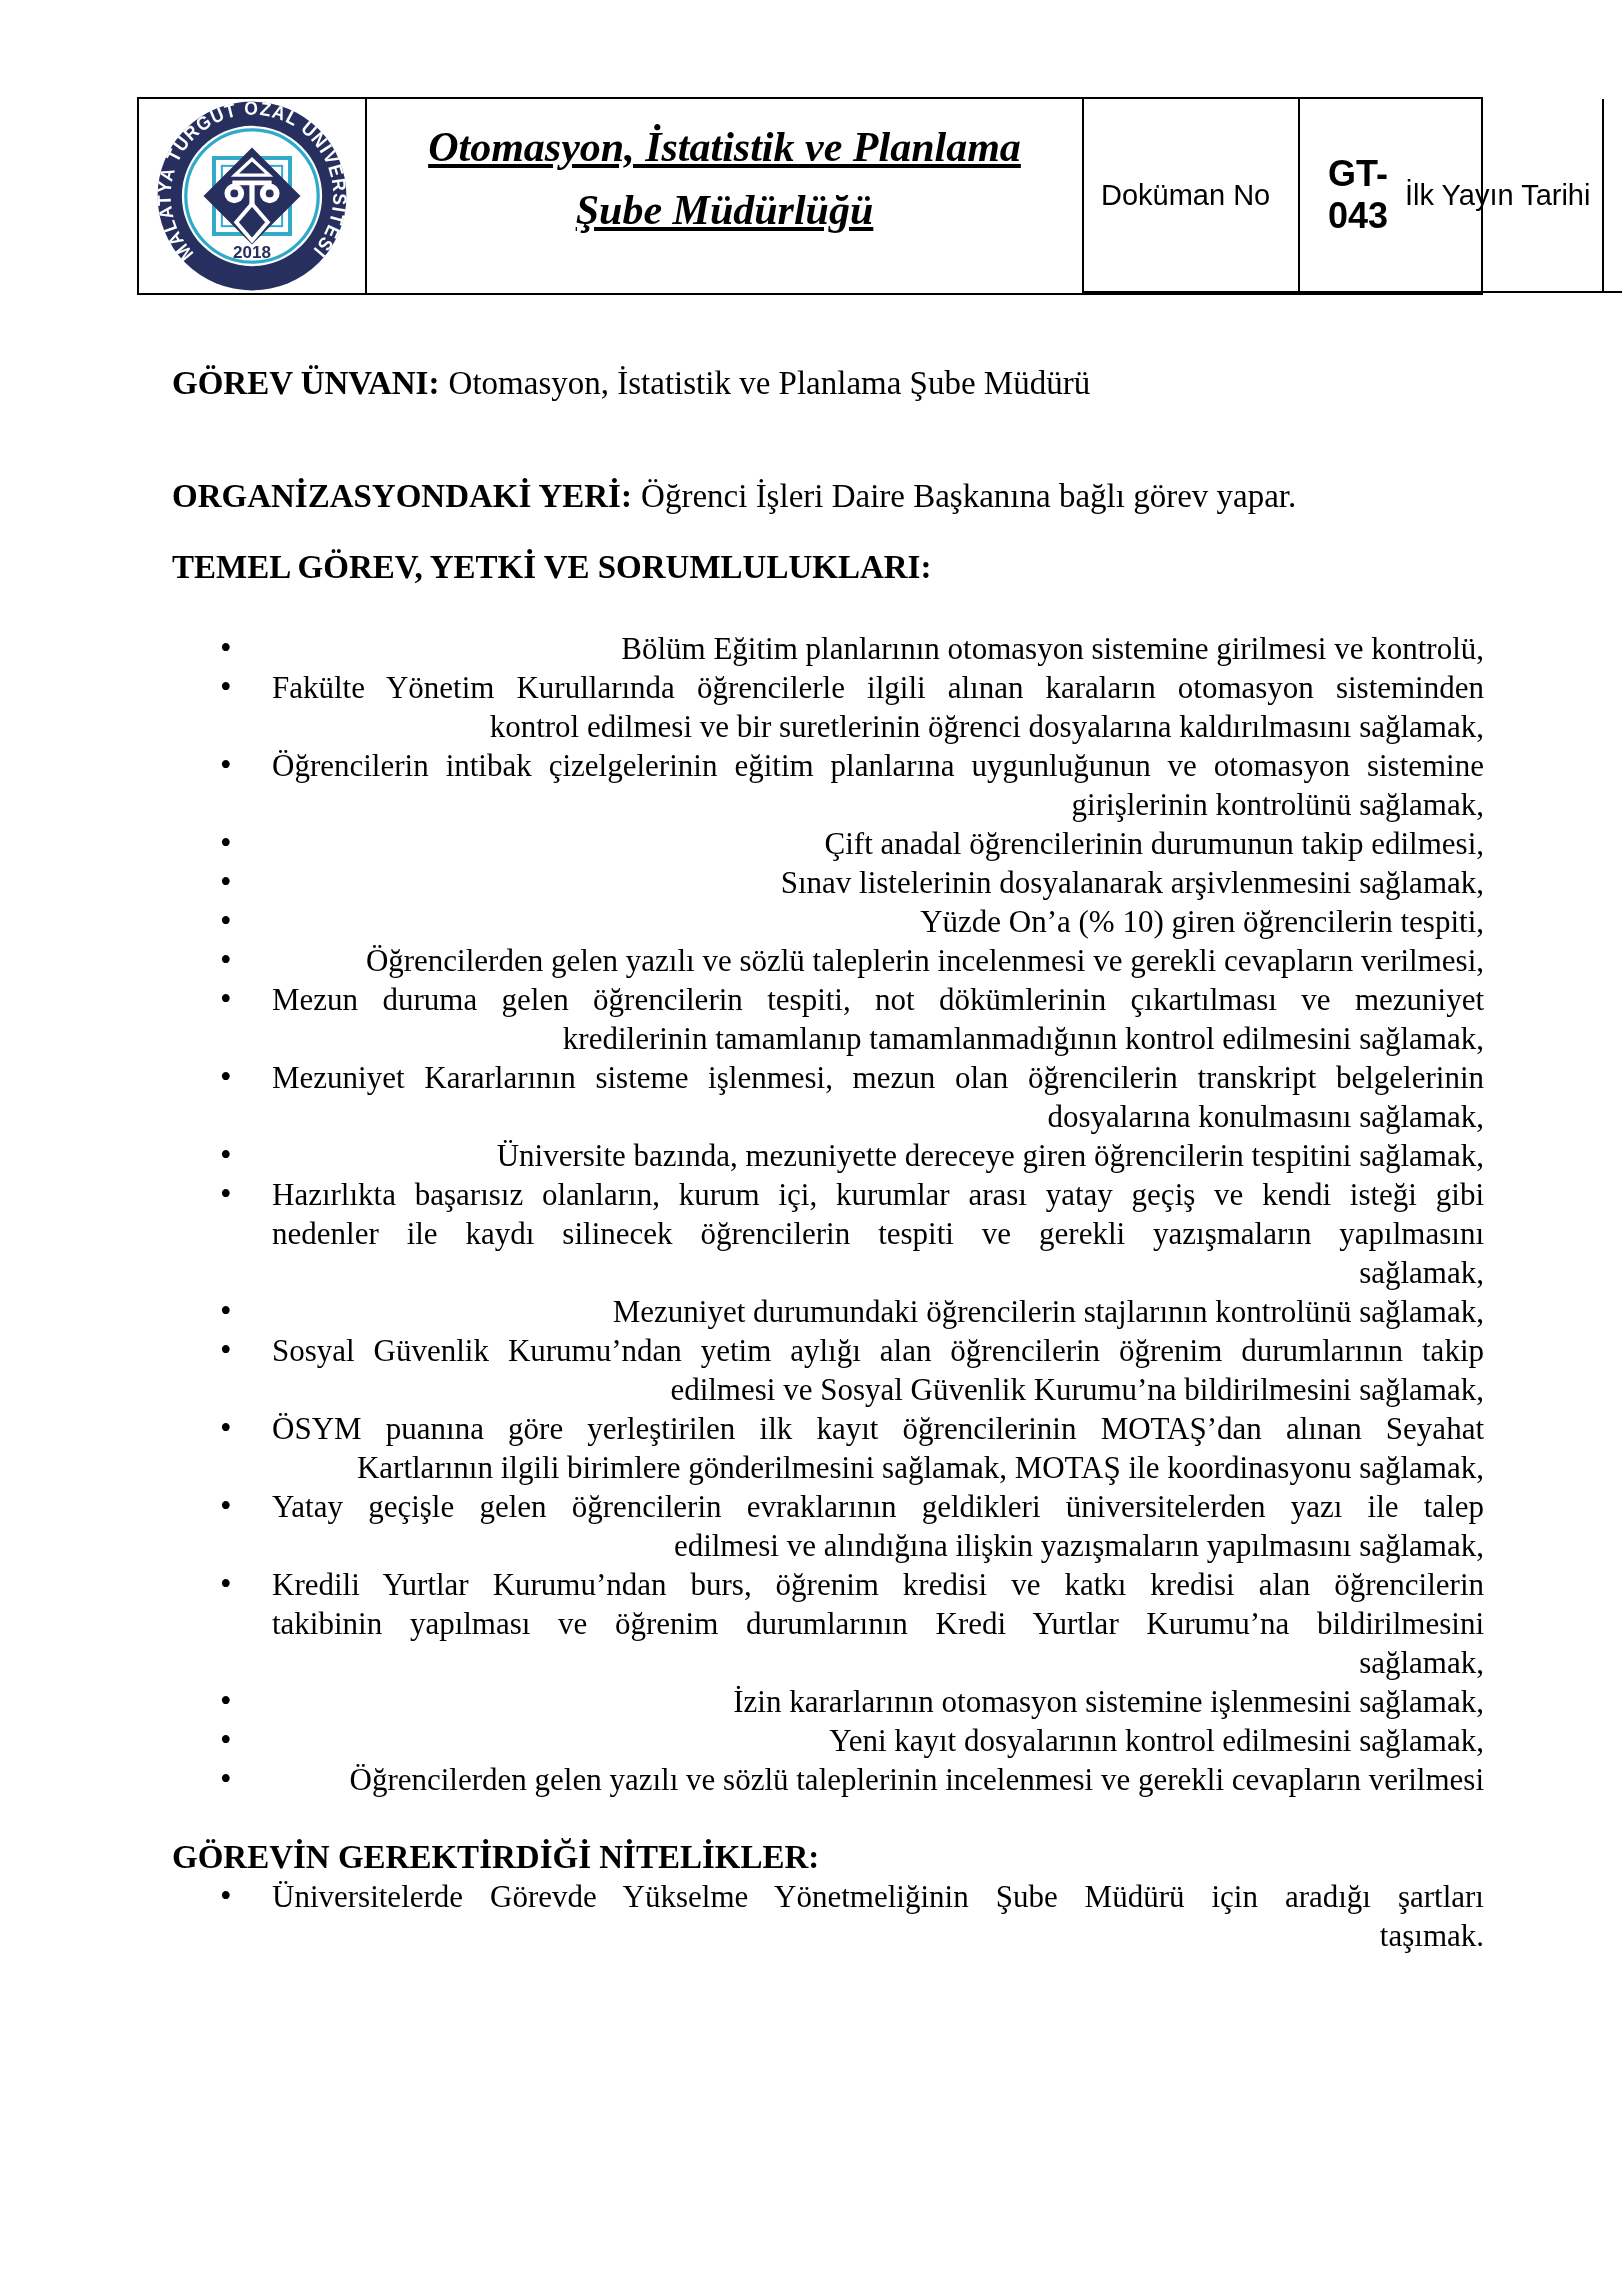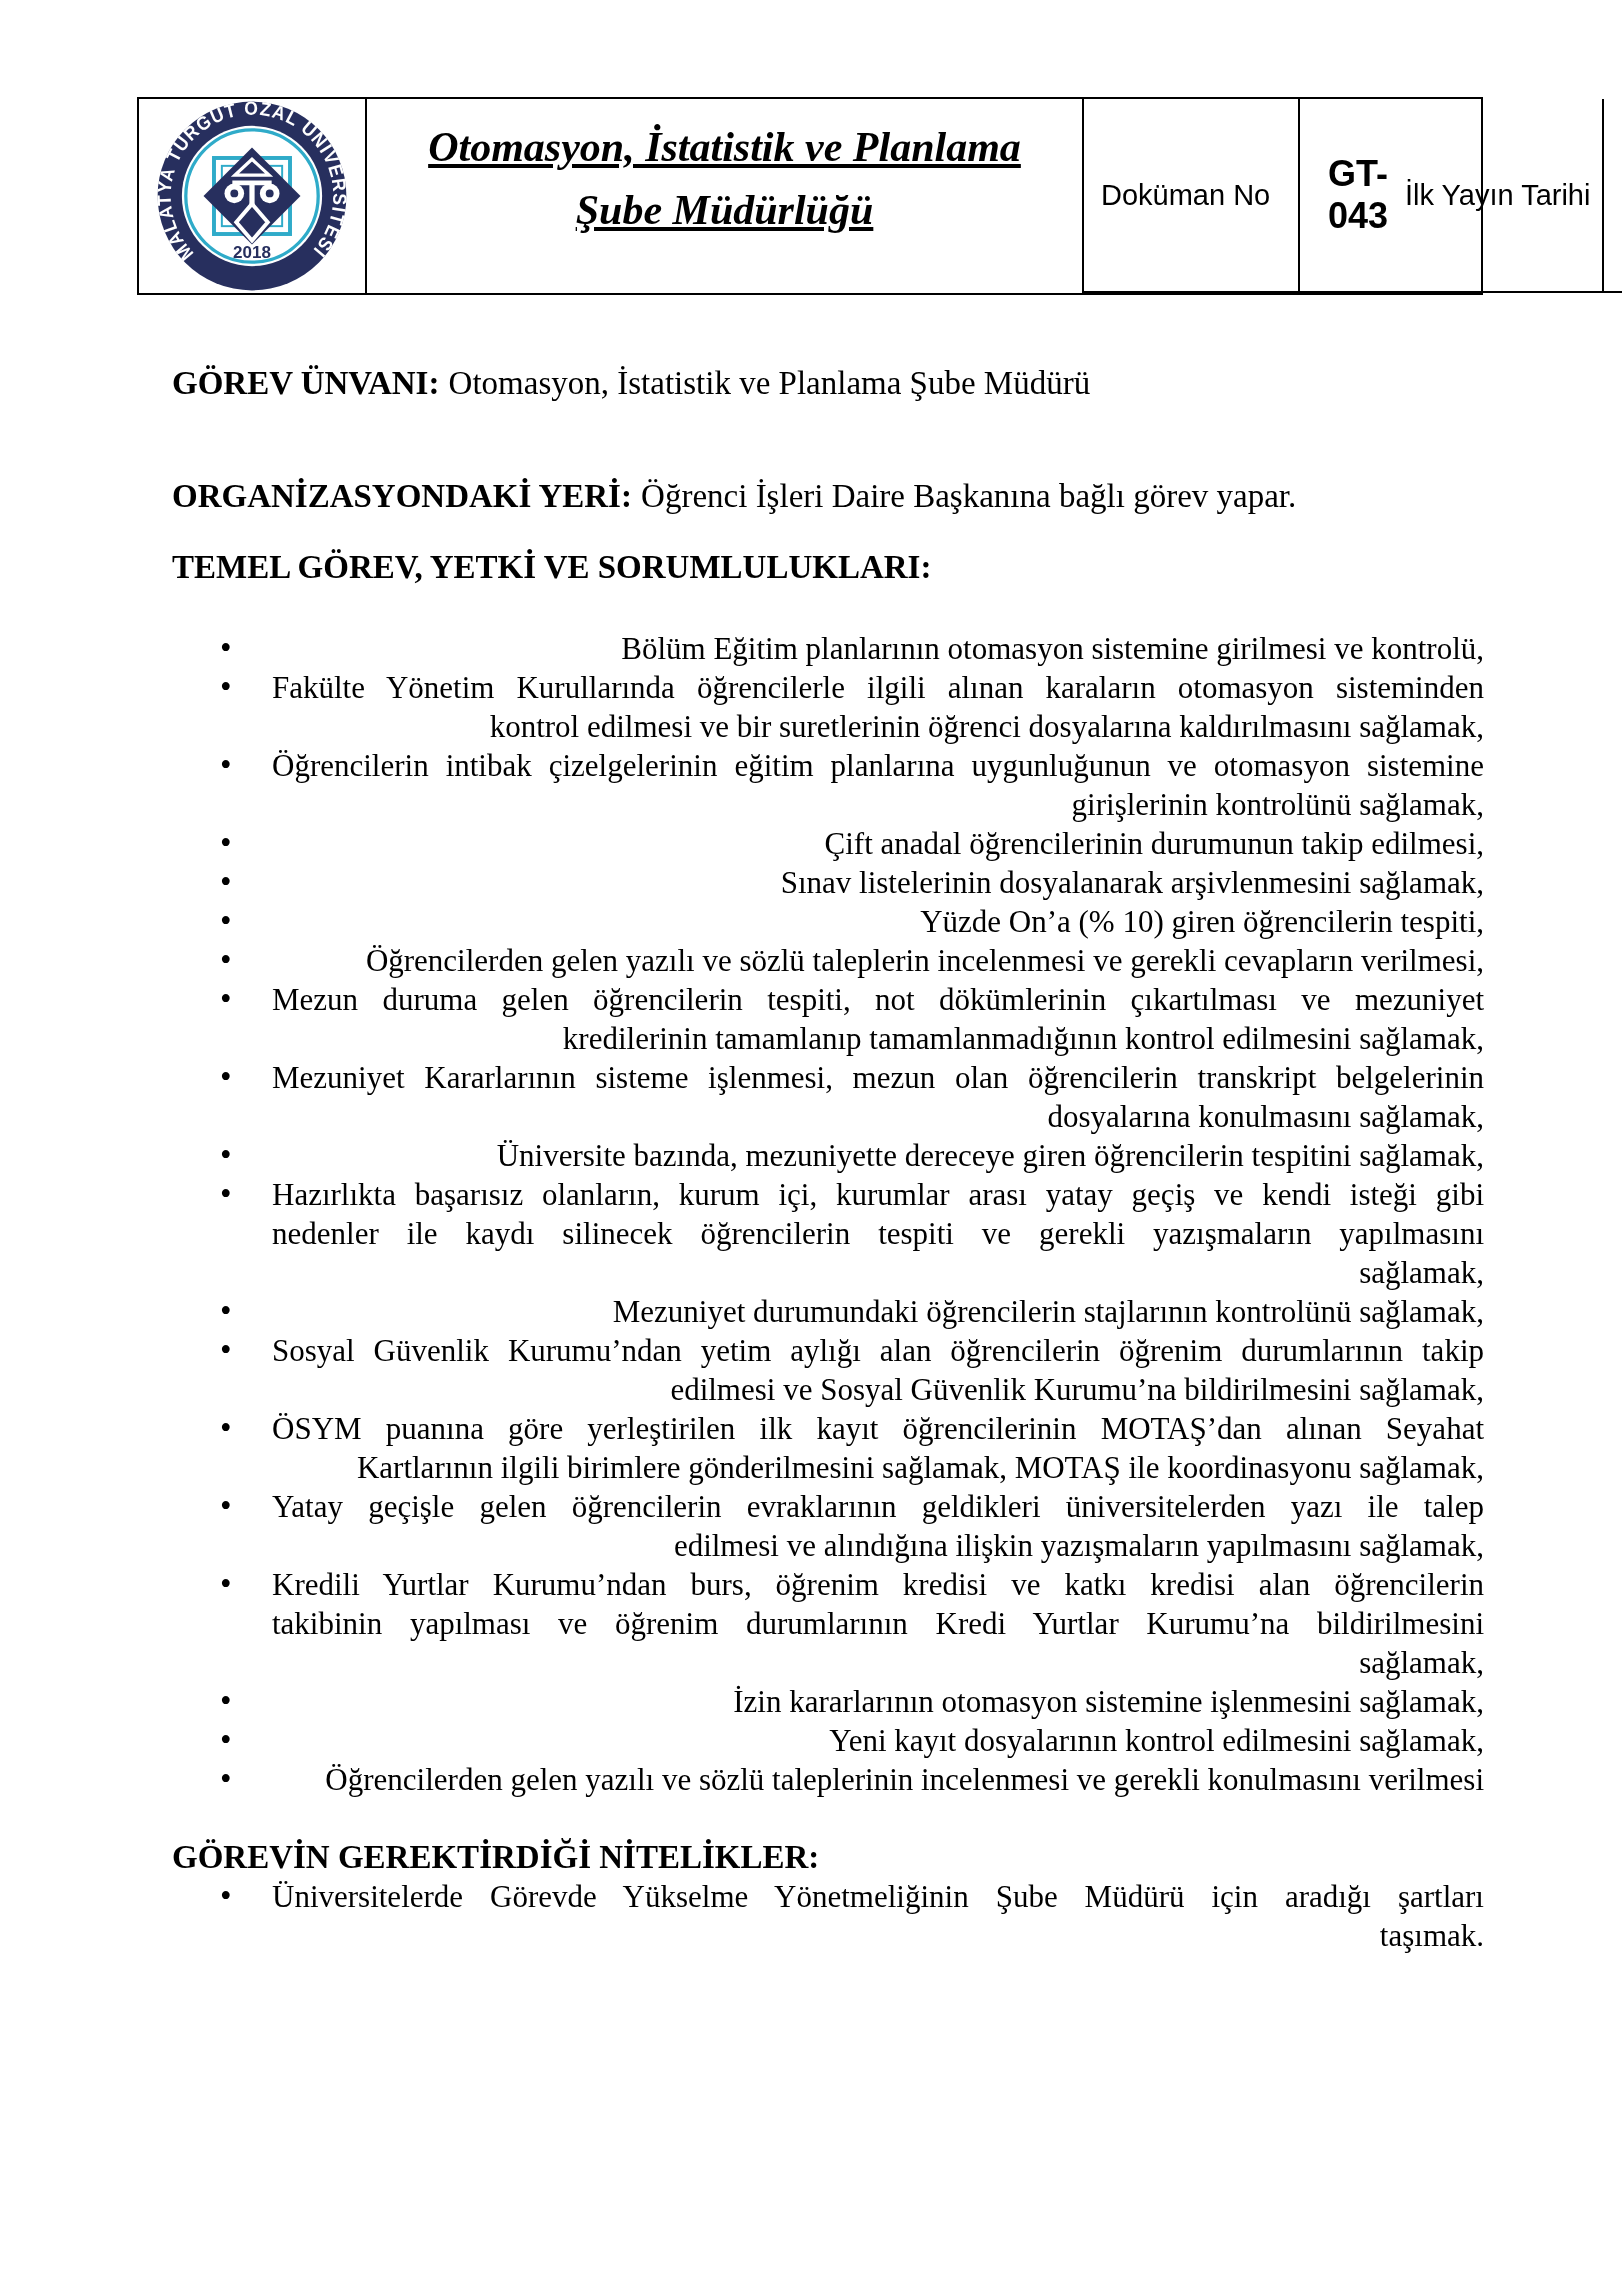--- a/index.html
+++ b/index.html
@@ -230,21 +230,21 @@
           <div class="dl jl">takibinin yapılması ve öğrenim durumlarının Kredi Yurtlar Kurumu’na bildirilmesini</div>
           <div class="dl">sağlamak,</div>
         </li>
         <li>
           <div class="dl">İzin kararlarının otomasyon sistemine işlenmesini sağlamak,</div>
         </li>
         <li>
           <div class="dl">Yeni kayıt dosyalarının kontrol edilmesini sağlamak,</div>
         </li>
         <li>
-          <div class="dl">Öğrencilerden gelen yazılı ve sözlü taleplerinin incelenmesi ve gerekli konulmasını verilmesi</div>
+          <div class="dl">Öğrencilerden gelen yazılı ve sözlü taleplerinin incelenmesi ve gerekli cevapların verilmesi</div>
         </li>
       </ul>
   </div>
 
   <div class="blk h4-line" style="top:1838px;">GÖREVİN GEREKTİRDİĞİ NİTELİKLER:</div>
 
   <div class="blk" style="top:1877px;">
     <ul class="duties" id="nitelikler-list">
         <li>
           <div class="dl jl">Üniversitelerde Görevde Yükselme Yönetmeliğinin Şube Müdürü için aradığı şartları</div>

